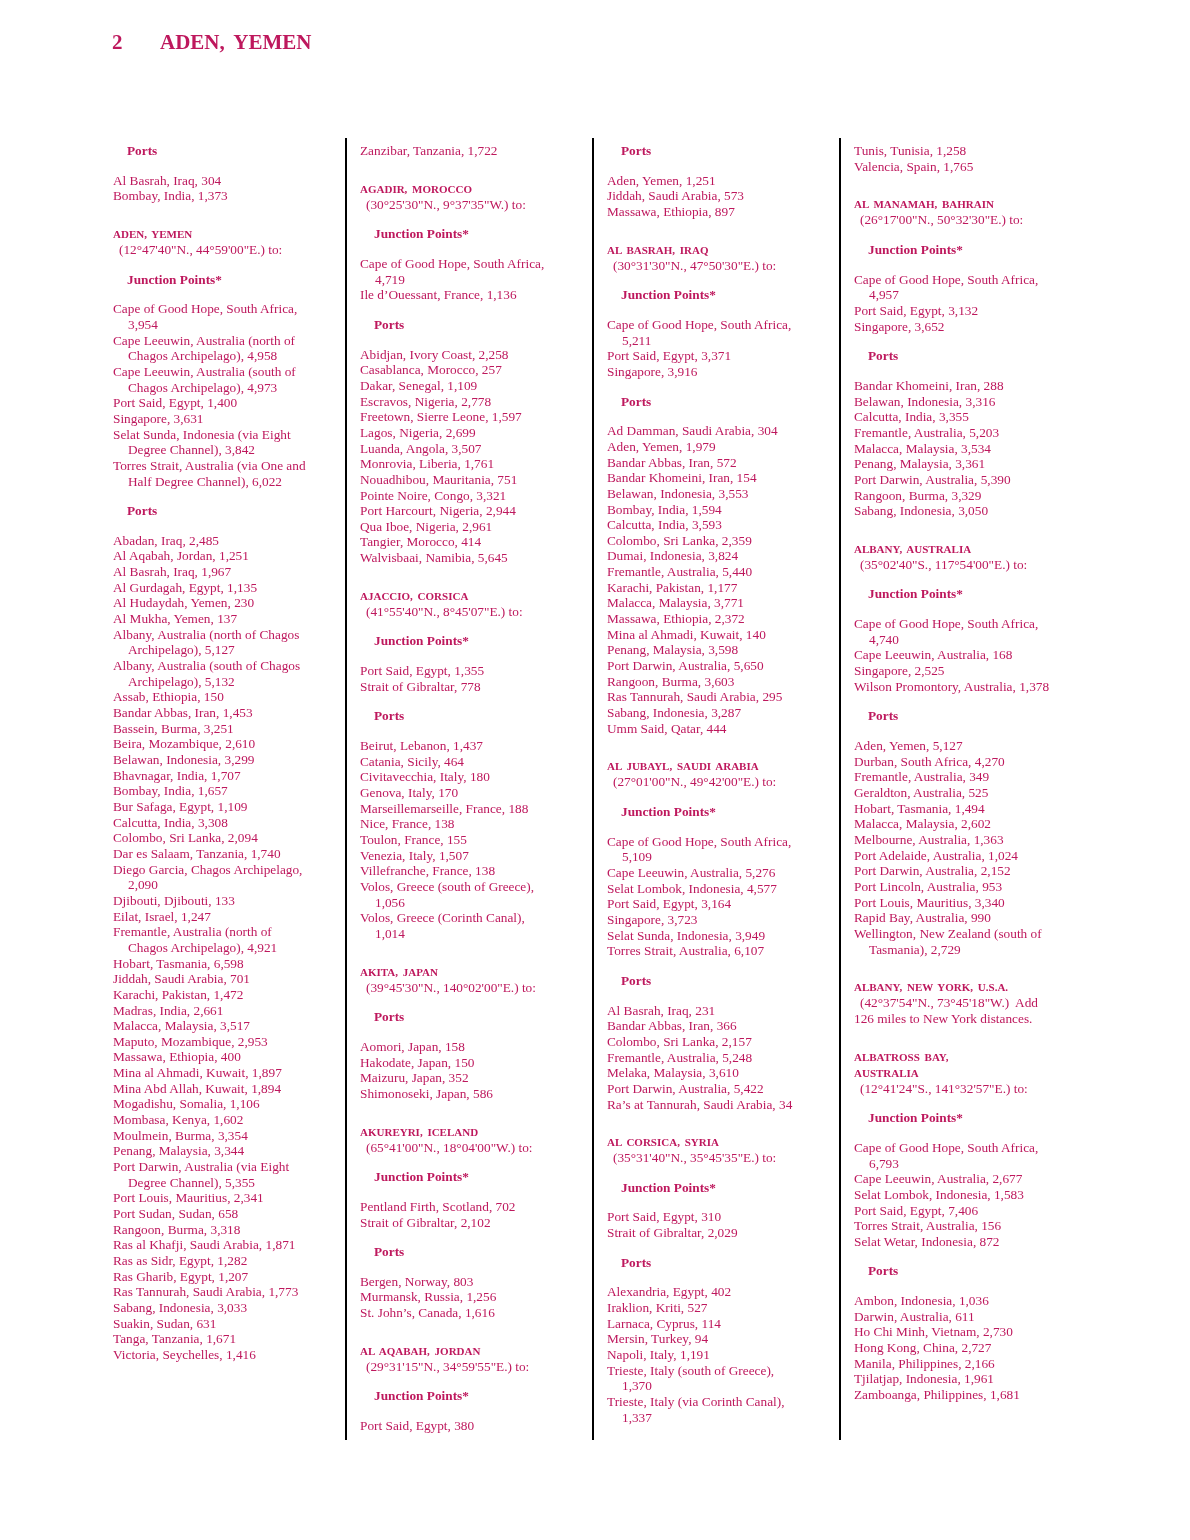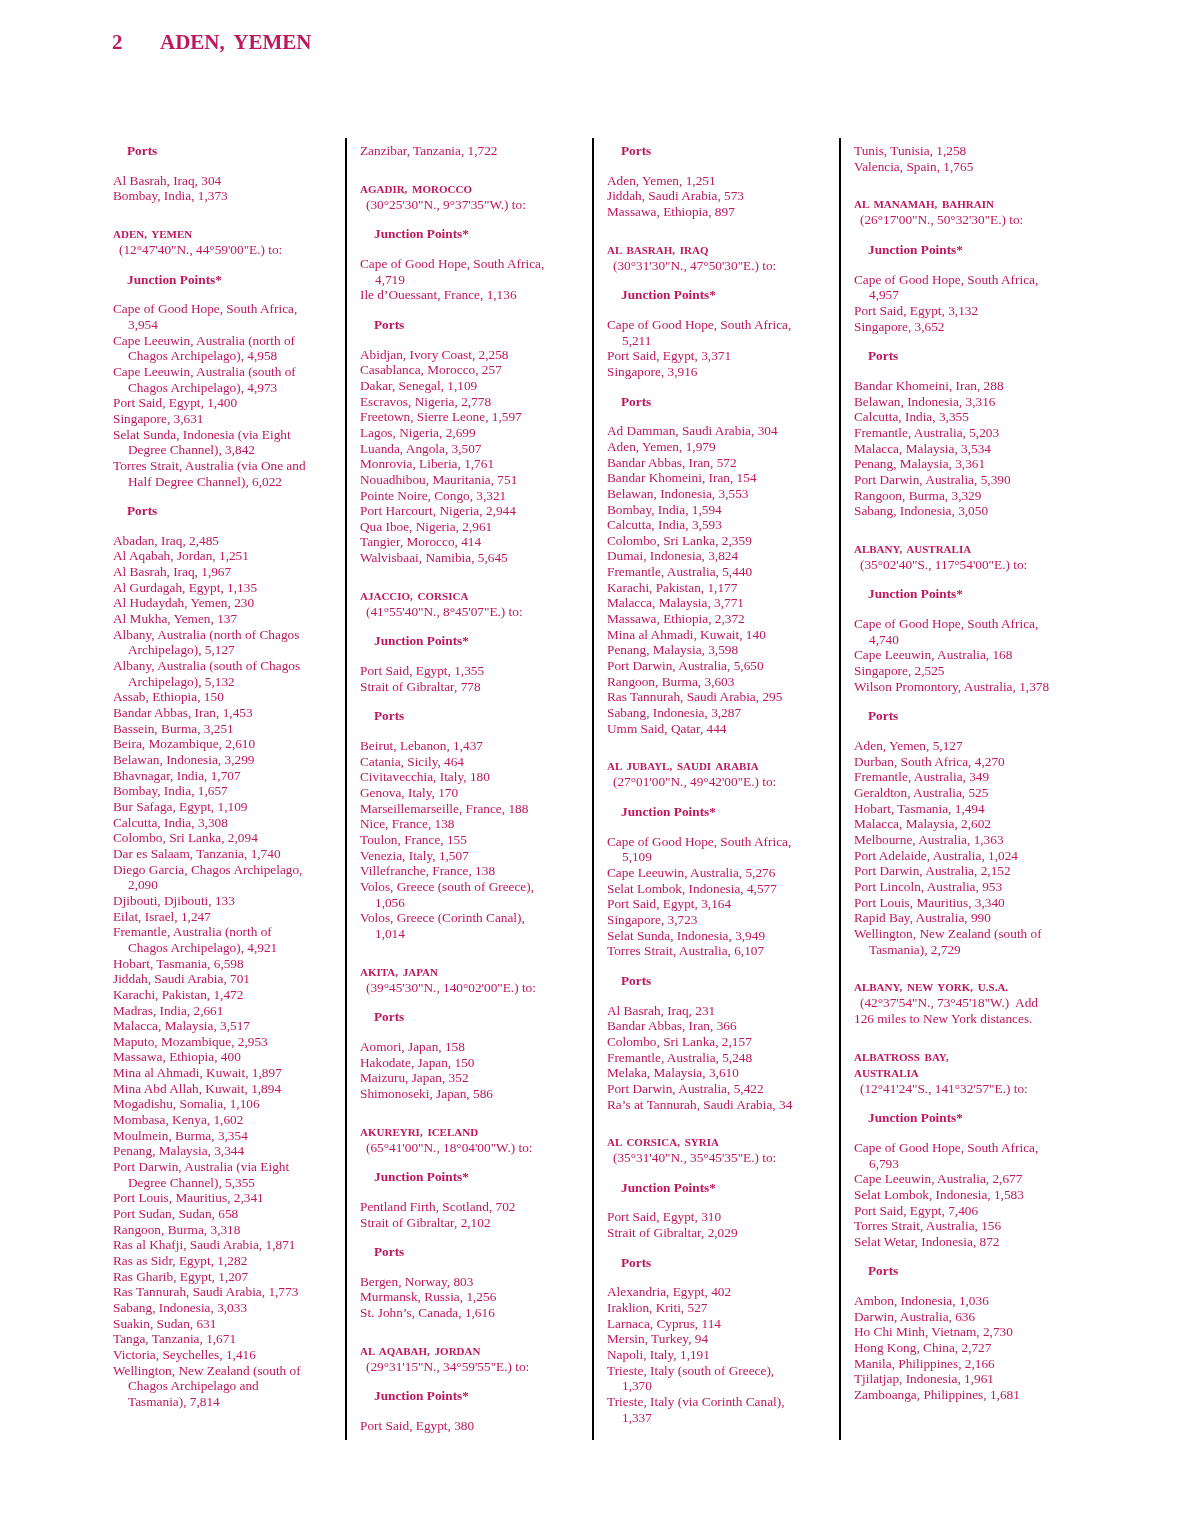--- a/index.html
+++ b/index.html
@@ -85,21 +85,20 @@
         <div class="e">Port Sudan, Sudan, 658</div>
         <div class="e">Rangoon, Burma, 3,318</div>
         <div class="e">Ras al Khafji, Saudi Arabia, 1,871</div>
         <div class="e">Ras as Sidr, Egypt, 1,282</div>
         <div class="e">Ras Gharib, Egypt, 1,207</div>
         <div class="e">Ras Tannurah, Saudi Arabia, 1,773</div>
         <div class="e">Sabang, Indonesia, 3,033</div>
         <div class="e">Suakin, Sudan, 631</div>
         <div class="e">Tanga, Tanzania, 1,671</div>
         <div class="e">Victoria, Seychelles, 1,416</div>
-        <div class="e">Wellington, New Zealand (south of Chagos Archipelago and Tasmania), 7,814</div>
       </div>
       <div class="col">
         <div class="e">Zanzibar, Tanzania, 1,722</div>
         <div class="h">AGADIR, MOROCCO</div>
         <div class="c">(30°25'30"N., 9°37'35"W.) to:</div>
         <div class="sh">Junction Points*</div>
         <div class="e">Cape of Good Hope, South Africa, 4,719</div>
         <div class="e">Ile d’Ouessant, France, 1,136</div>
         <div class="sh">Ports</div>
         <div class="e">Abidjan, Ivory Coast, 2,258</div>
@@ -266,21 +265,21 @@
         <div class="c">(12°41'24"S., 141°32'57"E.) to:</div>
         <div class="sh">Junction Points*</div>
         <div class="e">Cape of Good Hope, South Africa, 6,793</div>
         <div class="e">Cape Leeuwin, Australia, 2,677</div>
         <div class="e">Selat Lombok, Indonesia, 1,583</div>
         <div class="e">Port Said, Egypt, 7,406</div>
         <div class="e">Torres Strait, Australia, 156</div>
         <div class="e">Selat Wetar, Indonesia, 872</div>
         <div class="sh">Ports</div>
         <div class="e">Ambon, Indonesia, 1,036</div>
-        <div class="e">Darwin, Australia, 636</div>
+        <div class="e">Darwin, Australia, 611</div>
         <div class="e">Ho Chi Minh, Vietnam, 2,730</div>
         <div class="e">Hong Kong, China, 2,727</div>
         <div class="e">Manila, Philippines, 2,166</div>
         <div class="e">Tjilatjap, Indonesia, 1,961</div>
         <div class="e">Zamboanga, Philippines, 1,681</div>
       </div>
     </div>
 </div>
 
 </body></html>

